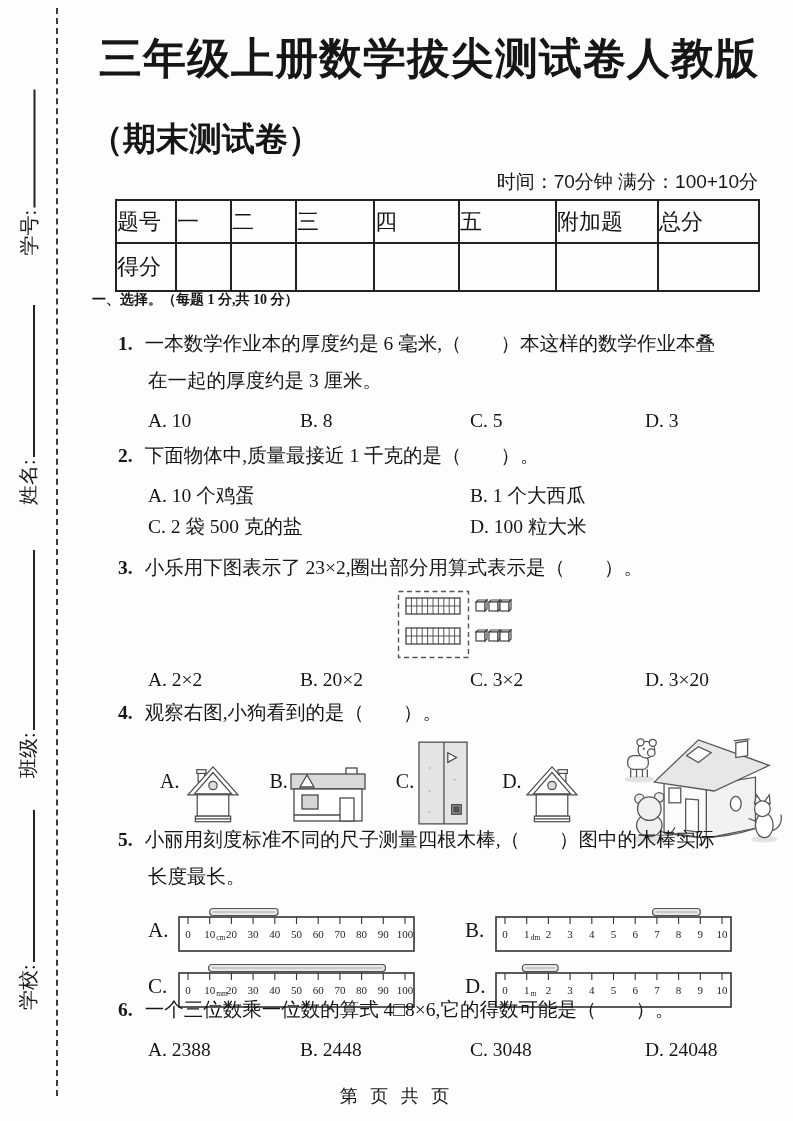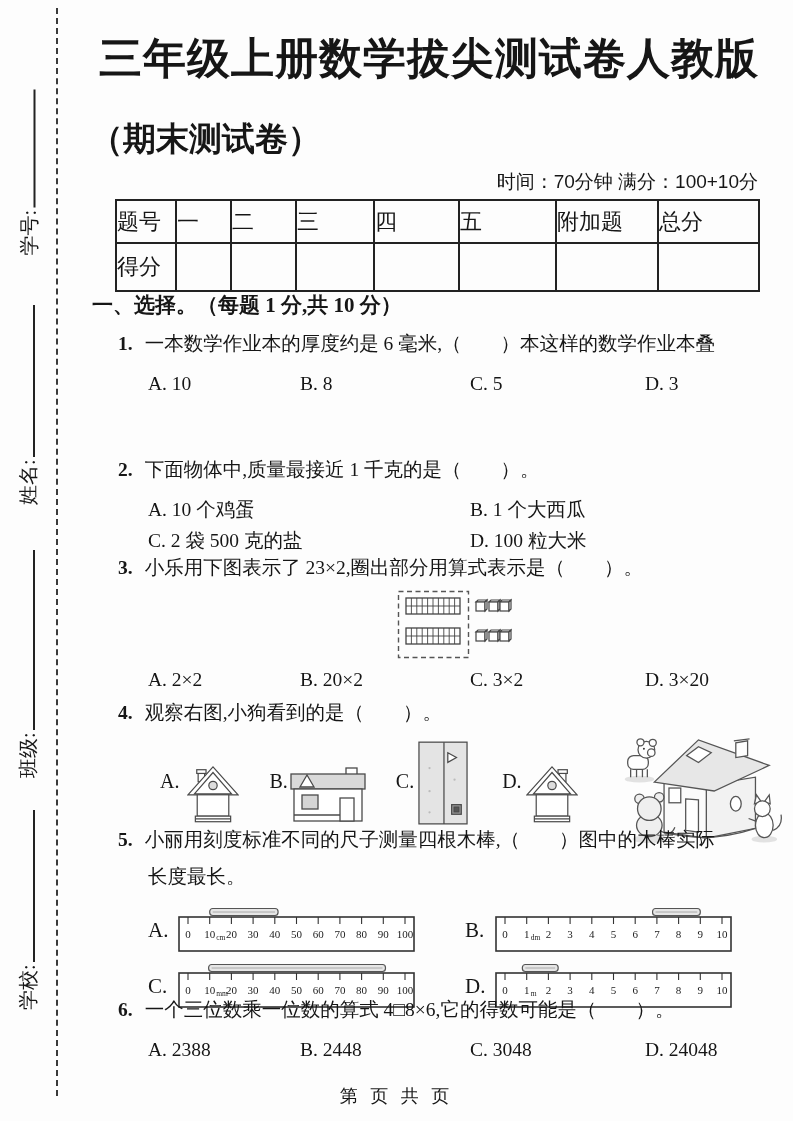--- a/index.html
+++ b/index.html
@@ -15,21 +15,21 @@
   .title{position:absolute;top:30px;left:0;width:678px;text-align:center;font-size:43px;font-weight:900;
          font-family:"Liberation Sans","DejaVu Sans",sans-serif;letter-spacing:1px;}
   .subtitle{position:absolute;top:101px;left:0;width:678px;text-align:left;font-size:33px;font-weight:800;
             font-family:Liberation Mono, monospace;margin-top:16px;}
   .info{position:absolute;top:169px;left:0;width:668px;text-align:right;font-size:19px;
         font-family:"Liberation Sans","DejaVu Sans",sans-serif;}
   table.score{position:absolute;top:199px;left:25px;width:643px;border-collapse:collapse;table-layout:fixed;
               font-size:22px;}
   table.score td{border:2px solid #222;text-align:left;padding:0;overflow:hidden;}
   tr.r1 td{height:41px;} tr.r2 td{height:46px;margin-left:36px;}
-  .section-head{position:absolute;top:291px;left:2px;font-size:21px;font-weight:600;}
+  .section-head{position:absolute;top:291px;left:2px;font-size:14px;font-weight:600;}
   .q{position:absolute;left:0;width:700px;font-size:19.5px;}
   .q-line{line-height:37px;padding-left:58px;}
   .q-first{padding-left:28px;}
   .q-num{font-weight:bold;margin-right:12px;}
   .opts4{display:grid;grid-template-columns:152px 170px 175px auto;padding-left:58px;margin-top:8px;line-height:28px;}
   .opts2{display:grid;grid-template-columns:322px auto;row-gap:3px;padding-left:58px;margin-top:8px;line-height:28px;}
   .diagram-blocks{margin-left:307px;margin-top:4px;height:70px;}
   .q4-row{position:relative;margin-top:4px;height:92px;display:flex;align-items:flex-end;padding-left:70px;}
   .q4-label{align-self:center;margin-right:8px;font-size:20px;}
   .scene{position:absolute;left:520px;top:-8px;}
@@ -97,29 +97,30 @@
         <td></td>
         <td></td>
       </tr>
     </tbody>
       </table>
 
     <div class="section-head">一、选择。（每题 1 分,共 10 分）</div>
 
     <div class="q" style="top:325px;">
       <div class="q-line q-first"><span class="q-num">1.</span><span>一本数学作业本的厚度约是 6 毫米,（　　）本这样的数学作业本叠</span></div>
+      <div class="q-line">在一起的厚度约是 3 厘米。</div>
       <div class="opts4">
         <span>A. 10</span>
         <span>B. 8</span>
         <span>C. 5</span>
         <span>D. 3</span>
       </div>
     </div>
 
-    <div class="q" style="top:437px;margin-top:14px;">
+    <div class="q" style="top:437px;">
       <div class="q-line q-first"><span class="q-num">2.</span><span>下面物体中,质量最接近 1 千克的是（　　）。</span></div>
       <div class="opts2">
         <span>A. 10 个鸡蛋</span>
         <span>B. 1 个大西瓜</span>
         <span>C. 2 袋 500 克的盐</span>
         <span>D. 100 粒大米</span>
       </div>
     </div>
 
     <div class="q" style="top:549px;">

